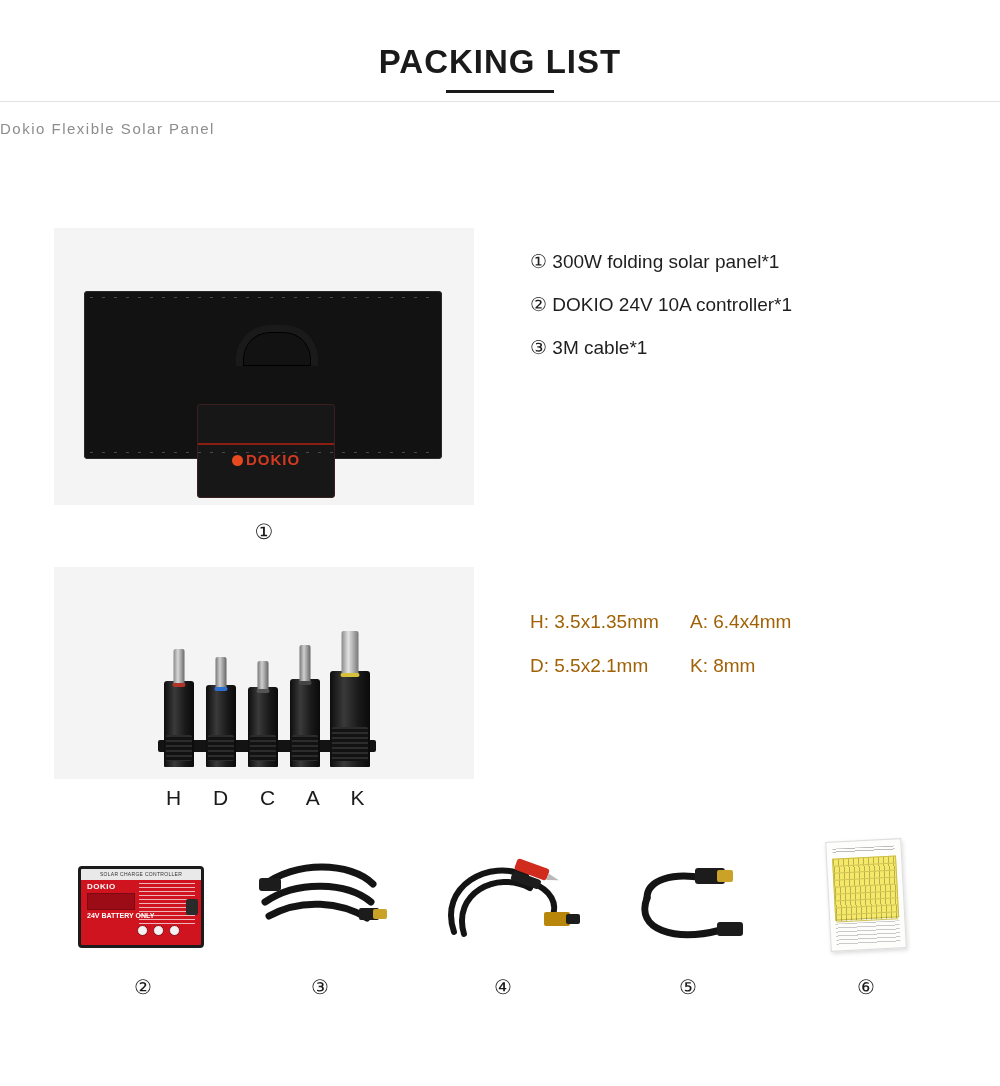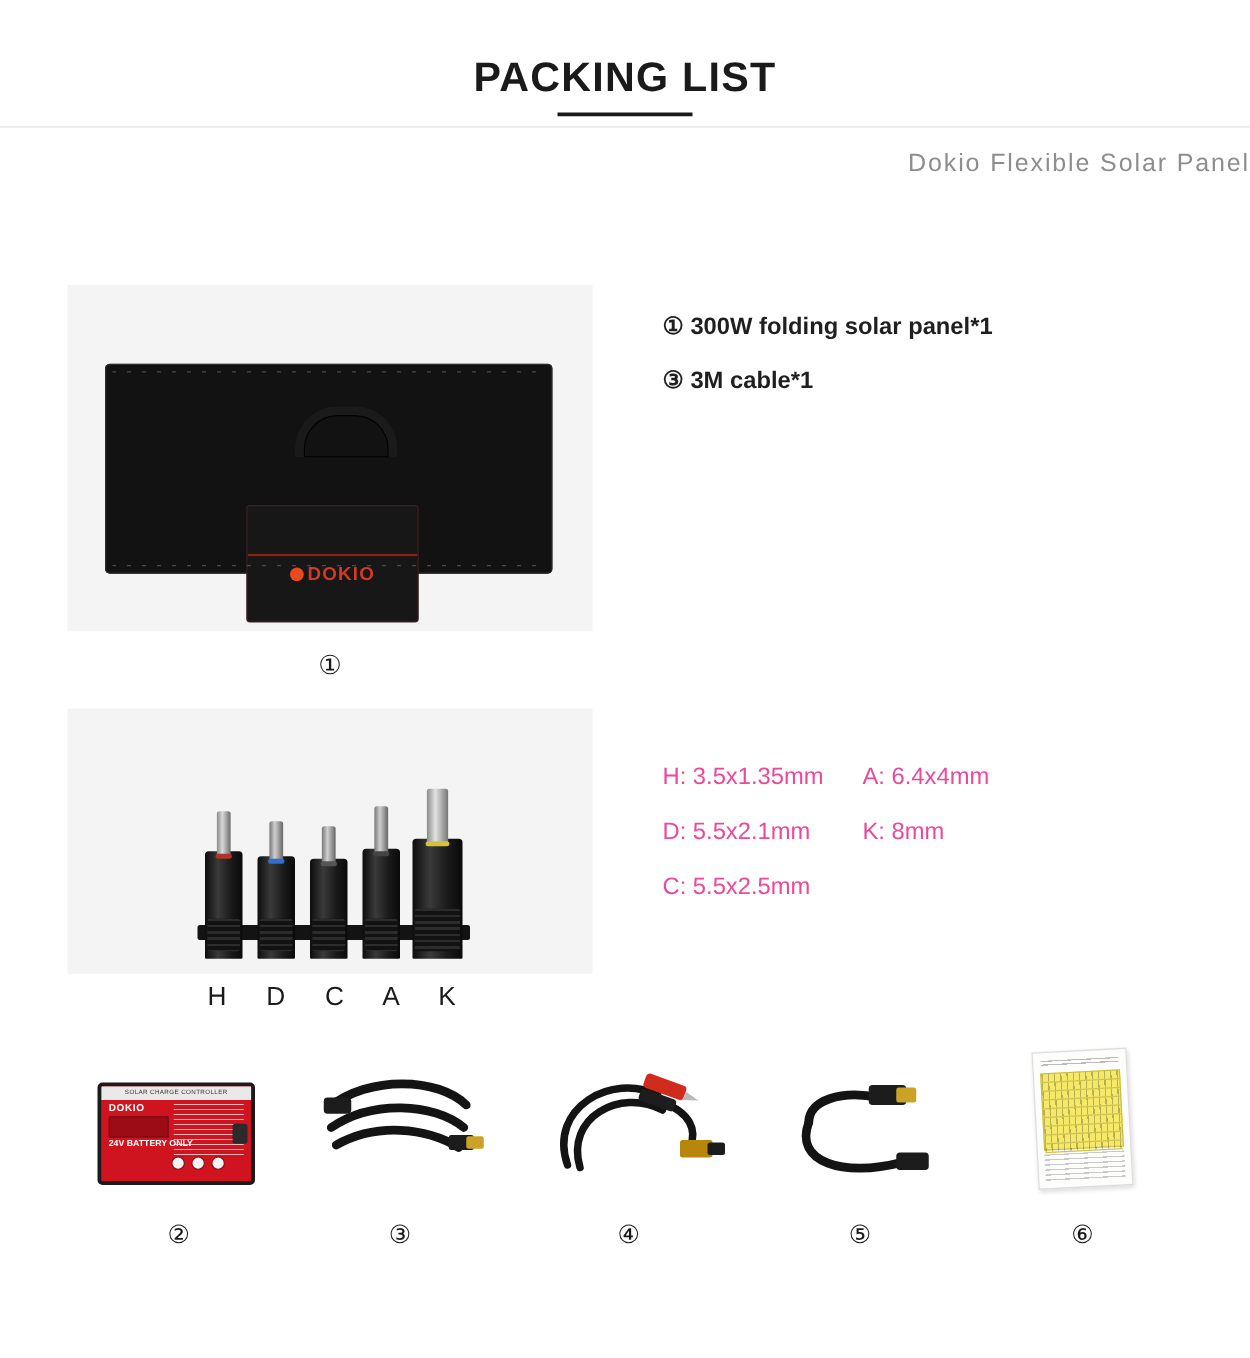--- a/index.html
+++ b/index.html
@@ -37,22 +37,22 @@
   }
   .header-rule {
     position: absolute;
     top: 101px; left: 0;
     width: 1000px; height: 1px;
     background: #e2e2e2;
   }
   .header .subtitle {
     position: absolute;
     top: 120px; left: 0; width: 1000px;
-    text-align: right;
-    font-size: 20px;
+    text-align: left;
+    font-size: 15px;
     letter-spacing: 1.5px;
     color: #8d8d8d;
   }
 
   
   .photo-box {
     position: absolute;
     background: #f4f4f4;
   }
   #panel-photo {
@@ -179,32 +179,31 @@
   .list {
     position: absolute;
     left: 530px; top: 240px;
     width: 455px;
   }
   .list-item {
     font-size: 19px;
     color: #1f1f1f;
     line-height: 43px;
     white-space: nowrap;
-    font-weight: bold;
   }
 
   
   .specs {
     position: absolute;
     left: 530px; top: 600px;
     width: 440px;
   }
   .spec-row {
     font-size: 19px;
-    color: #ec4899;
+    color: #a16207;
     line-height: 44px;
     display: flex;
   }
   .spec-col-a { width: 160px; }
   .spec-col-b { width: 200px; }
 
   
   .acc {
     position: absolute;
     top: 846px;
@@ -325,20 +324,24 @@
   </div>
 </div>
 <div class="circle-num" style="left:244px; top:520px; width:40px;">①</div>
 
 <div class="list">
   <div class="list-item">
     <span>①</span>
     <span>300W folding solar panel*1</span>
   </div>
   <div class="list-item">
+    <span>②</span>
+    <span>DOKIO  24V 10A controller*1</span>
+  </div>
+  <div class="list-item">
     <span>③</span>
     <span>3M cable*1</span>
   </div>
 </div>
 
 <div class="photo-box" id="connector-photo">
   <div class="plug-base"></div>
 
   <div class="plug" style="left:110px; height:86px;">
     <div class="tip" style="height:36px; bottom:82px; background:linear-gradient(to right,#8a8a8a,#d8d8d8 40%,#6a6a6a);"></div>
@@ -373,24 +376,20 @@
 <div class="photo-caption-row" style="left:166px; top:786px;">H  D  C  A  K</div>
 
 <div class="specs">
   <div class="spec-row">
     <div class="spec-col-a">H: 3.5x1.35mm</div>
     <div class="spec-col-b">A: 6.4x4mm</div>
   </div>
   <div class="spec-row">
     <div class="spec-col-a">D: 5.5x2.1mm</div>
     <div class="spec-col-b">K: 8mm</div>
-  </div>
-  <div class="spec-row">
-    <div class="spec-col-a">C: 5.5x2.5mm</div>
-    <div class="spec-col-b"></div>
   </div>
 </div>
 
 <div class="acc" style="left:78px; width:130px;">
   <div class="controller">
     <div class="ctrl-top">SOLAR CHARGE CONTROLLER</div>
     <div class="ctrl-logo">DOKIO</div>
     <div class="ctrl-screen"></div>
     <div class="ctrl-label">24V BATTERY ONLY</div>
     <div class="ctrl-text"></div>

